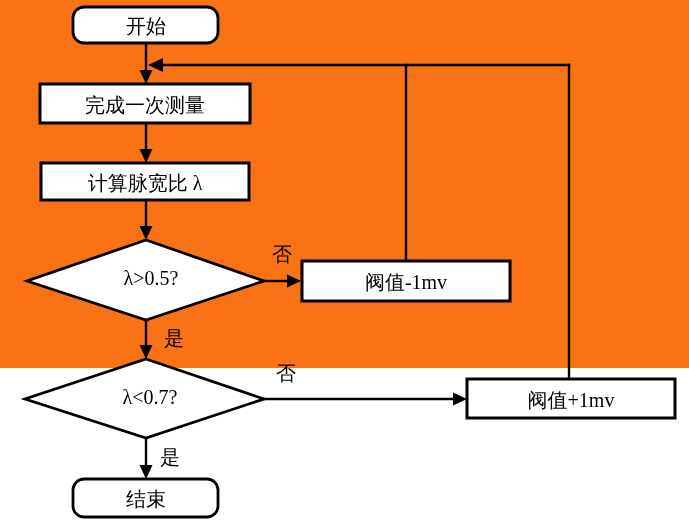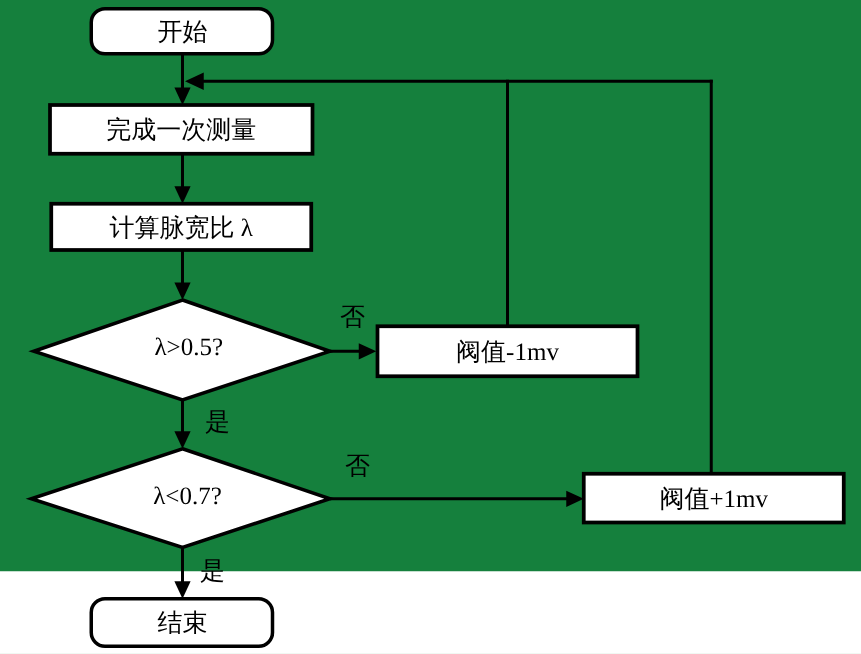--- a/index.html
+++ b/index.html
@@ -7,22 +7,22 @@
     padding: 0;
     background: #ffffff;
     width: 689px;
     height: 523px;
     overflow: hidden;
     font-family: "Liberation Serif", "DejaVu Serif", serif;
   }
   .canvas-wrap {
     position: relative;
     width: 689px;
-    height: 457px;
-    background: #15803d;
+    height: 368px;
+    background: #f97316;
   }
   svg { display: block; }
   .node-shape {
     fill: #ffffff;
     stroke: #000000;
   }
   .rect-shape   { stroke-width: 3; }
   .term-shape   { stroke-width: 2.8; }
   .diamond-shape{ stroke-width: 2.8; }
   .edge-line {

